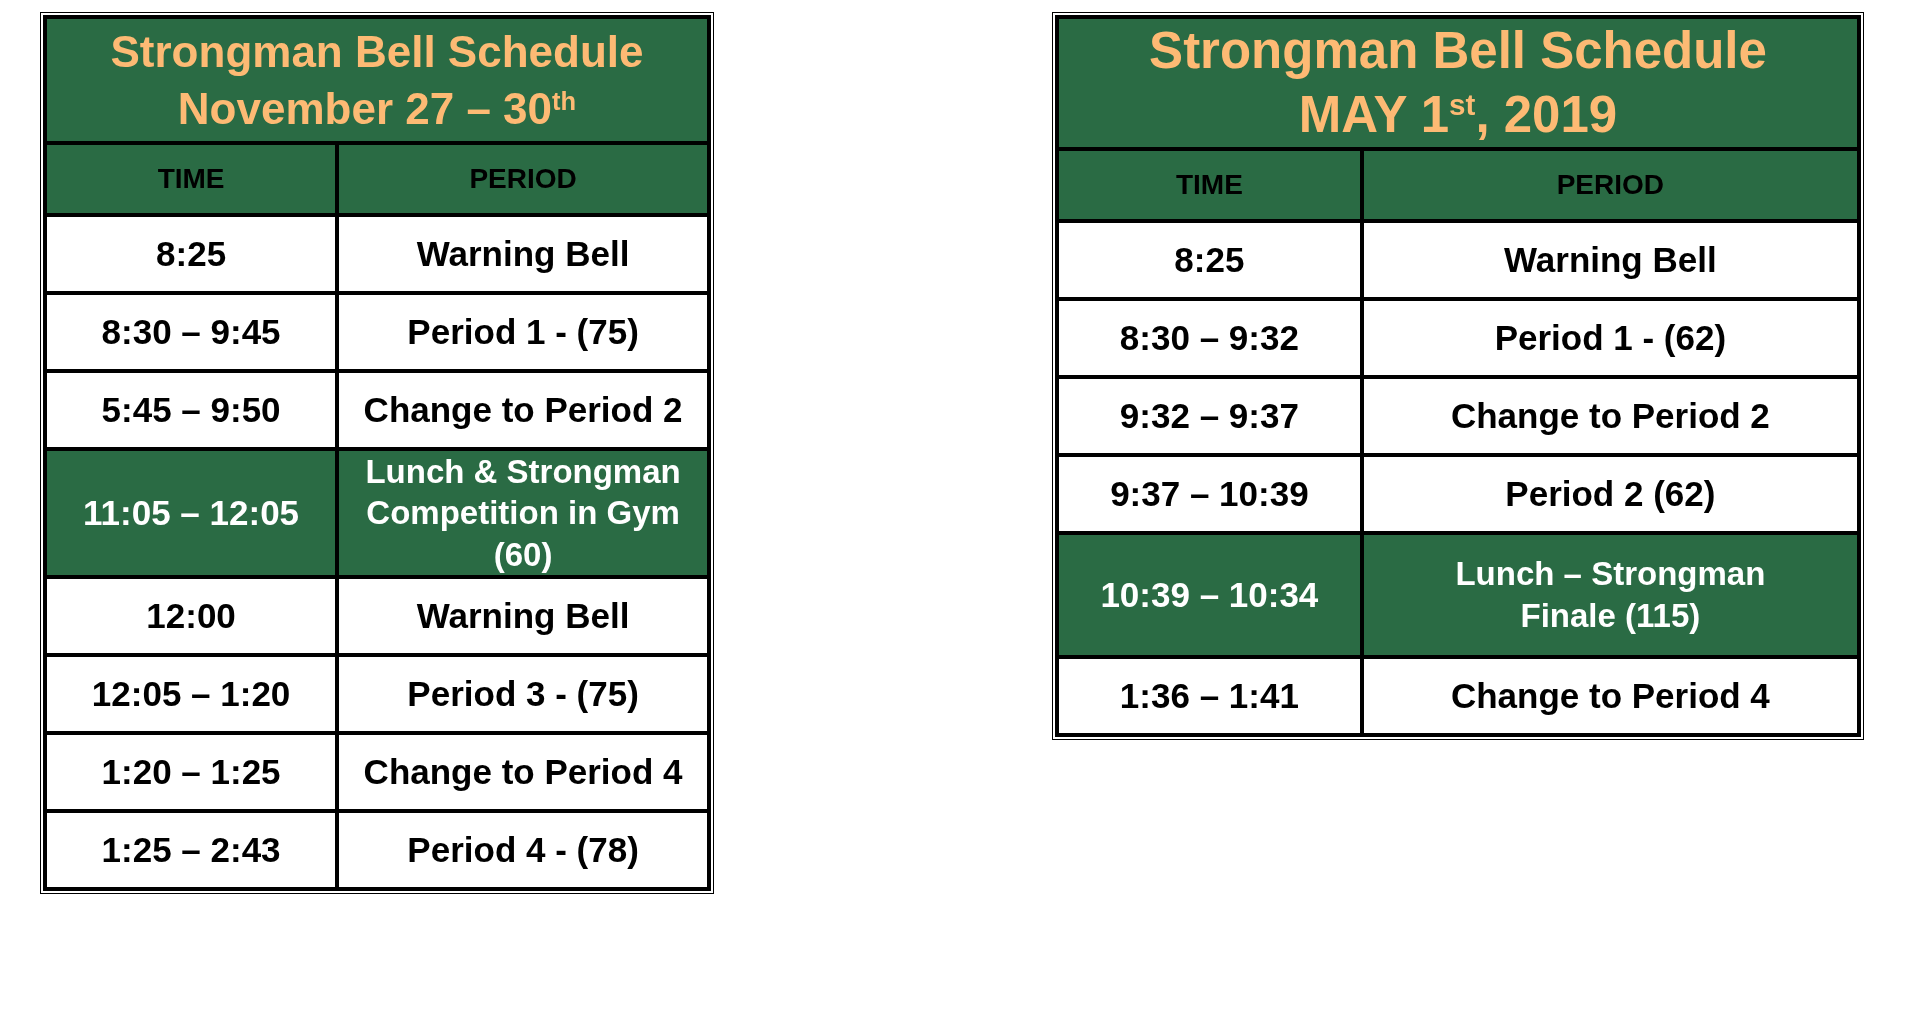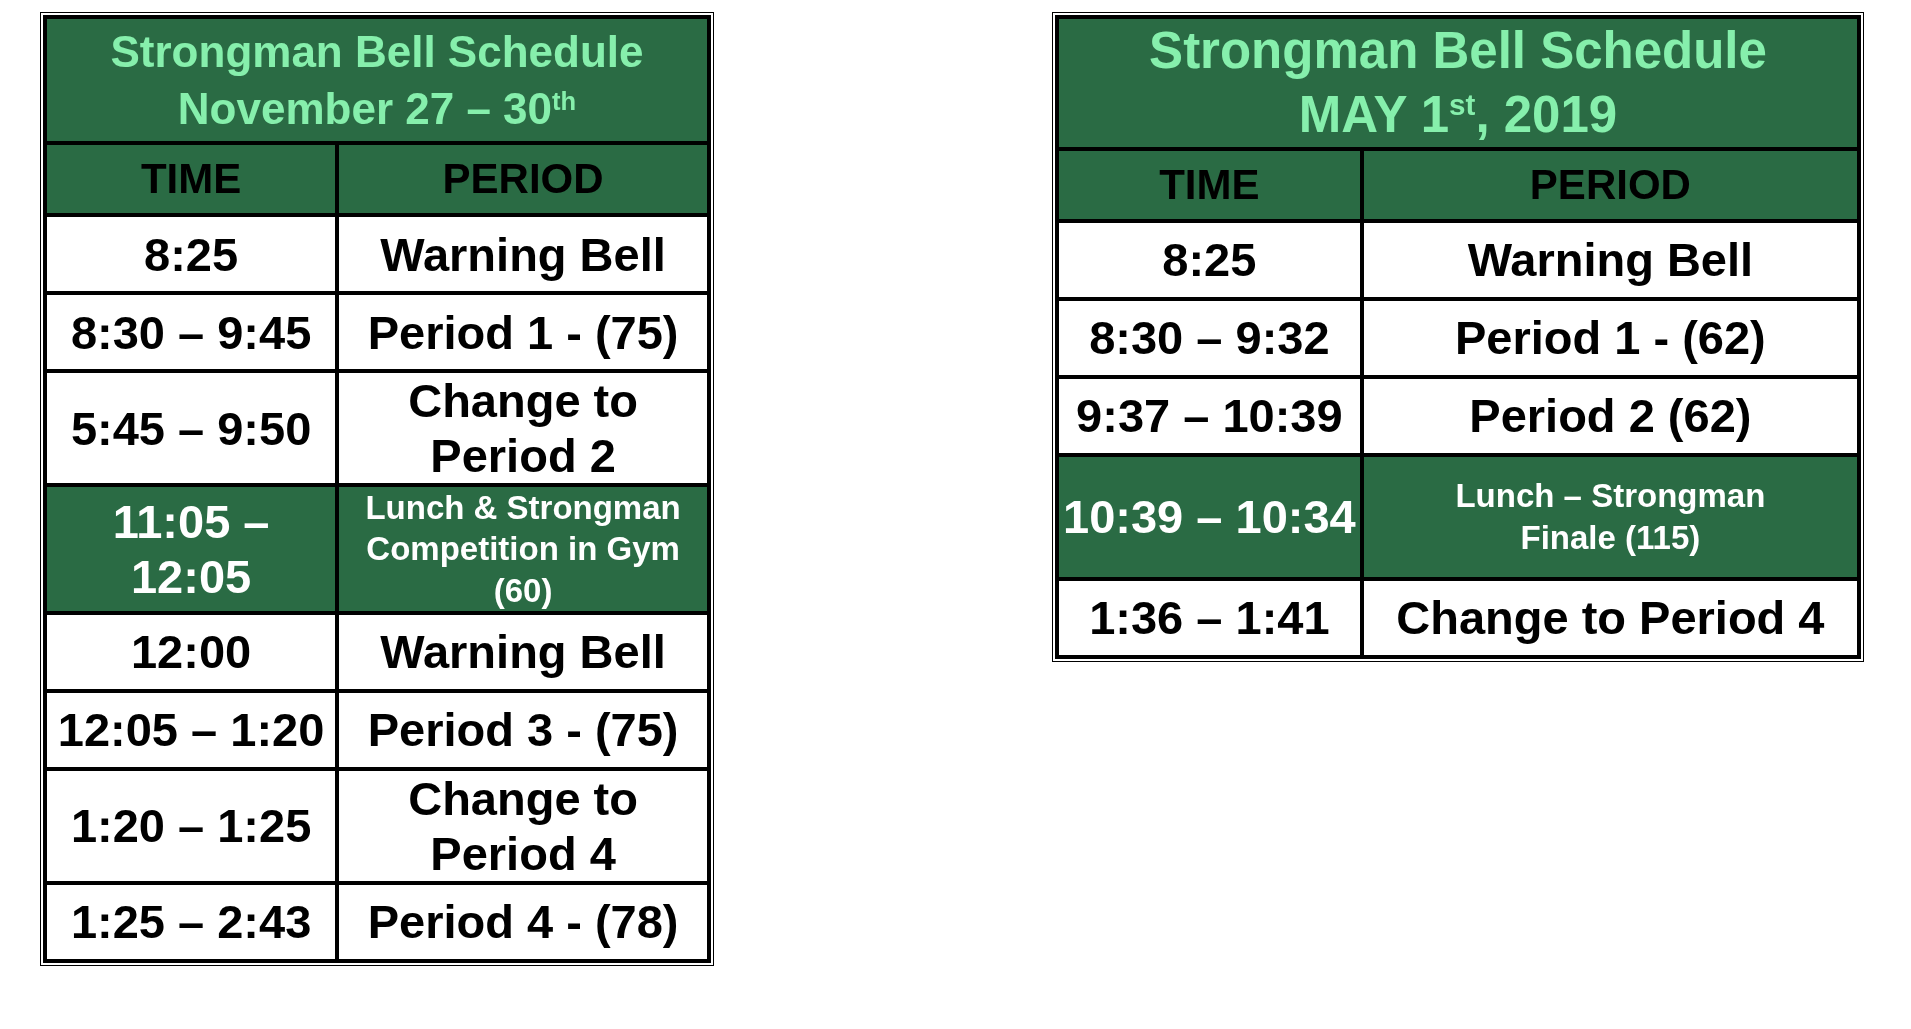--- a/index.html
+++ b/index.html
@@ -32,34 +32,34 @@
     border: 4px solid #000;
     text-align: center;
     vertical-align: middle;
     padding: 0;
     color: #000;
     background: #fff;
     overflow: hidden;
   }
   .title-cell {
     background: #2A6B44;
-    color: #86efac;
+    color: #fdba74;
     height: 122px;
     font-size: 44px;
     line-height: 1.3;
   }
   #right-table .title-cell { font-size: 51px; line-height: 1.25; }
 
   .head-cell {
     background: #2A6B44;
     color: #000;
     height: 68px;
-    font-size: 42px;
+    font-size: 28px;
   }
-  .body-row td { height: 74px; font-size: 47px; }
+  .body-row td { height: 74px; font-size: 35px; }
   .hl td {
     background: #2A6B44;
     color: #fff;
     height: 120px;
   }
   .hl .period-cell { font-size: 33px; line-height: 1.25; }
   .line { display: block; }
   .sup {
     font-size: 0.58em;
     vertical-align: baseline;
@@ -145,20 +145,24 @@
       </tr>
       <tr class="body-row">
         <td class="time-cell">8:25</td>
         <td class="period-cell">Warning Bell</td>
       </tr>
       <tr class="body-row">
         <td class="time-cell">8:30 – 9:32</td>
         <td class="period-cell">Period 1 - (62)</td>
       </tr>
       <tr class="body-row">
+        <td class="time-cell">9:32 – 9:37</td>
+        <td class="period-cell">Change to Period 2</td>
+      </tr>
+      <tr class="body-row">
         <td class="time-cell">9:37 – 10:39</td>
         <td class="period-cell">Period 2 (62)</td>
       </tr>
       <tr class="body-row hl">
         <td class="time-cell">10:39 – 10:34</td>
         <td class="period-cell">
           <span class="line">Lunch – Strongman</span>
           <span class="line">Finale (115)</span>
         </td>
       </tr>

